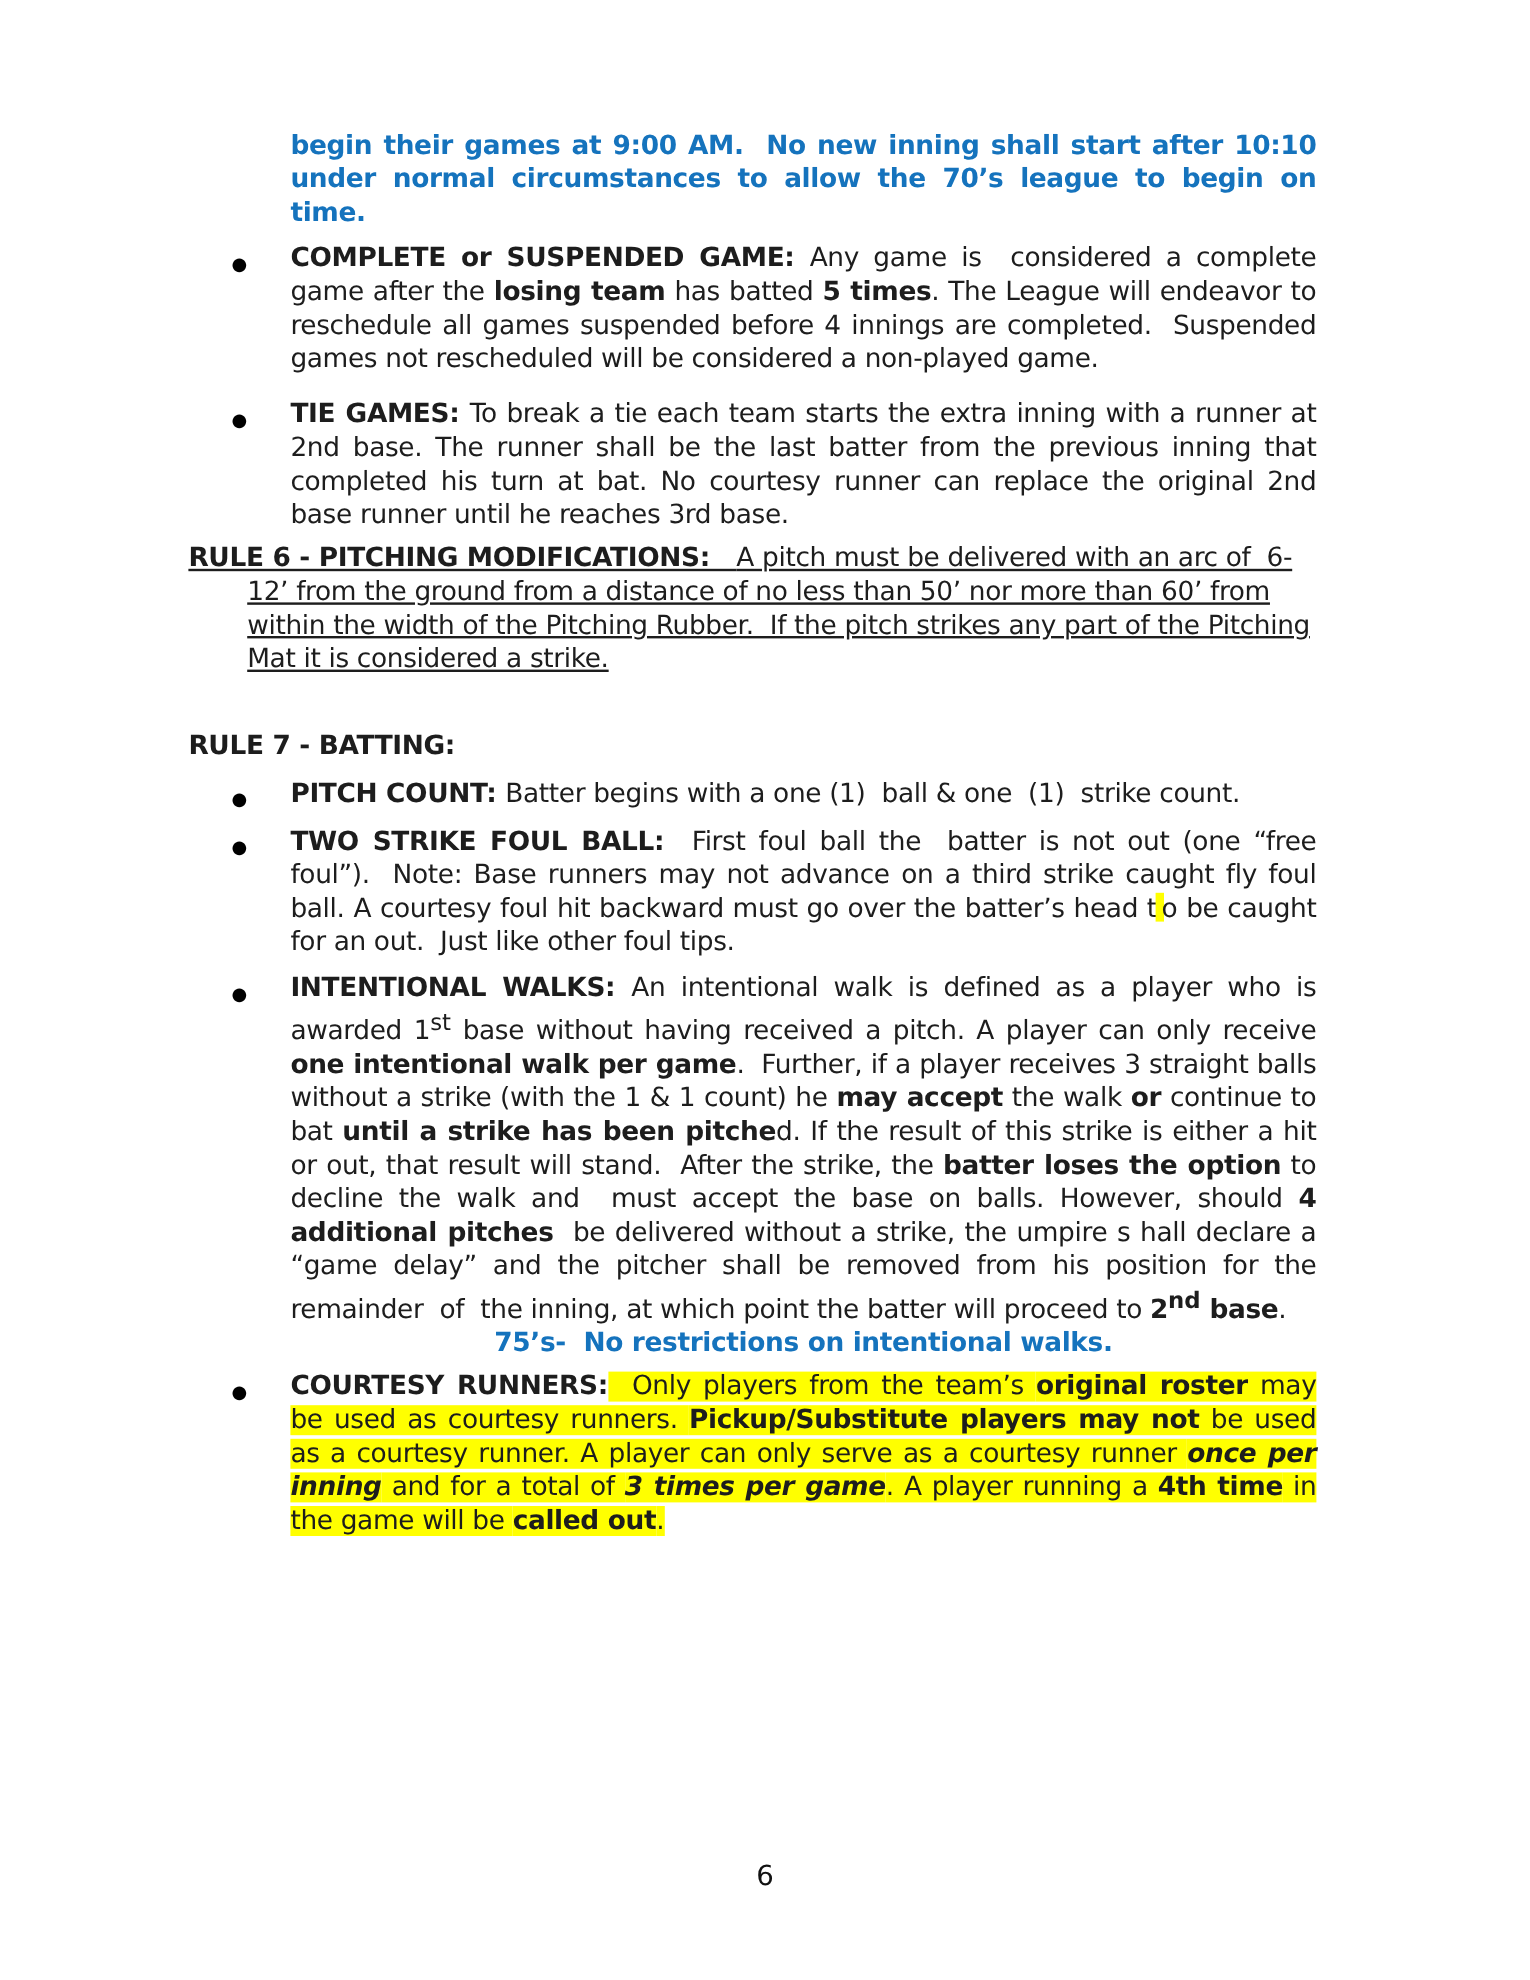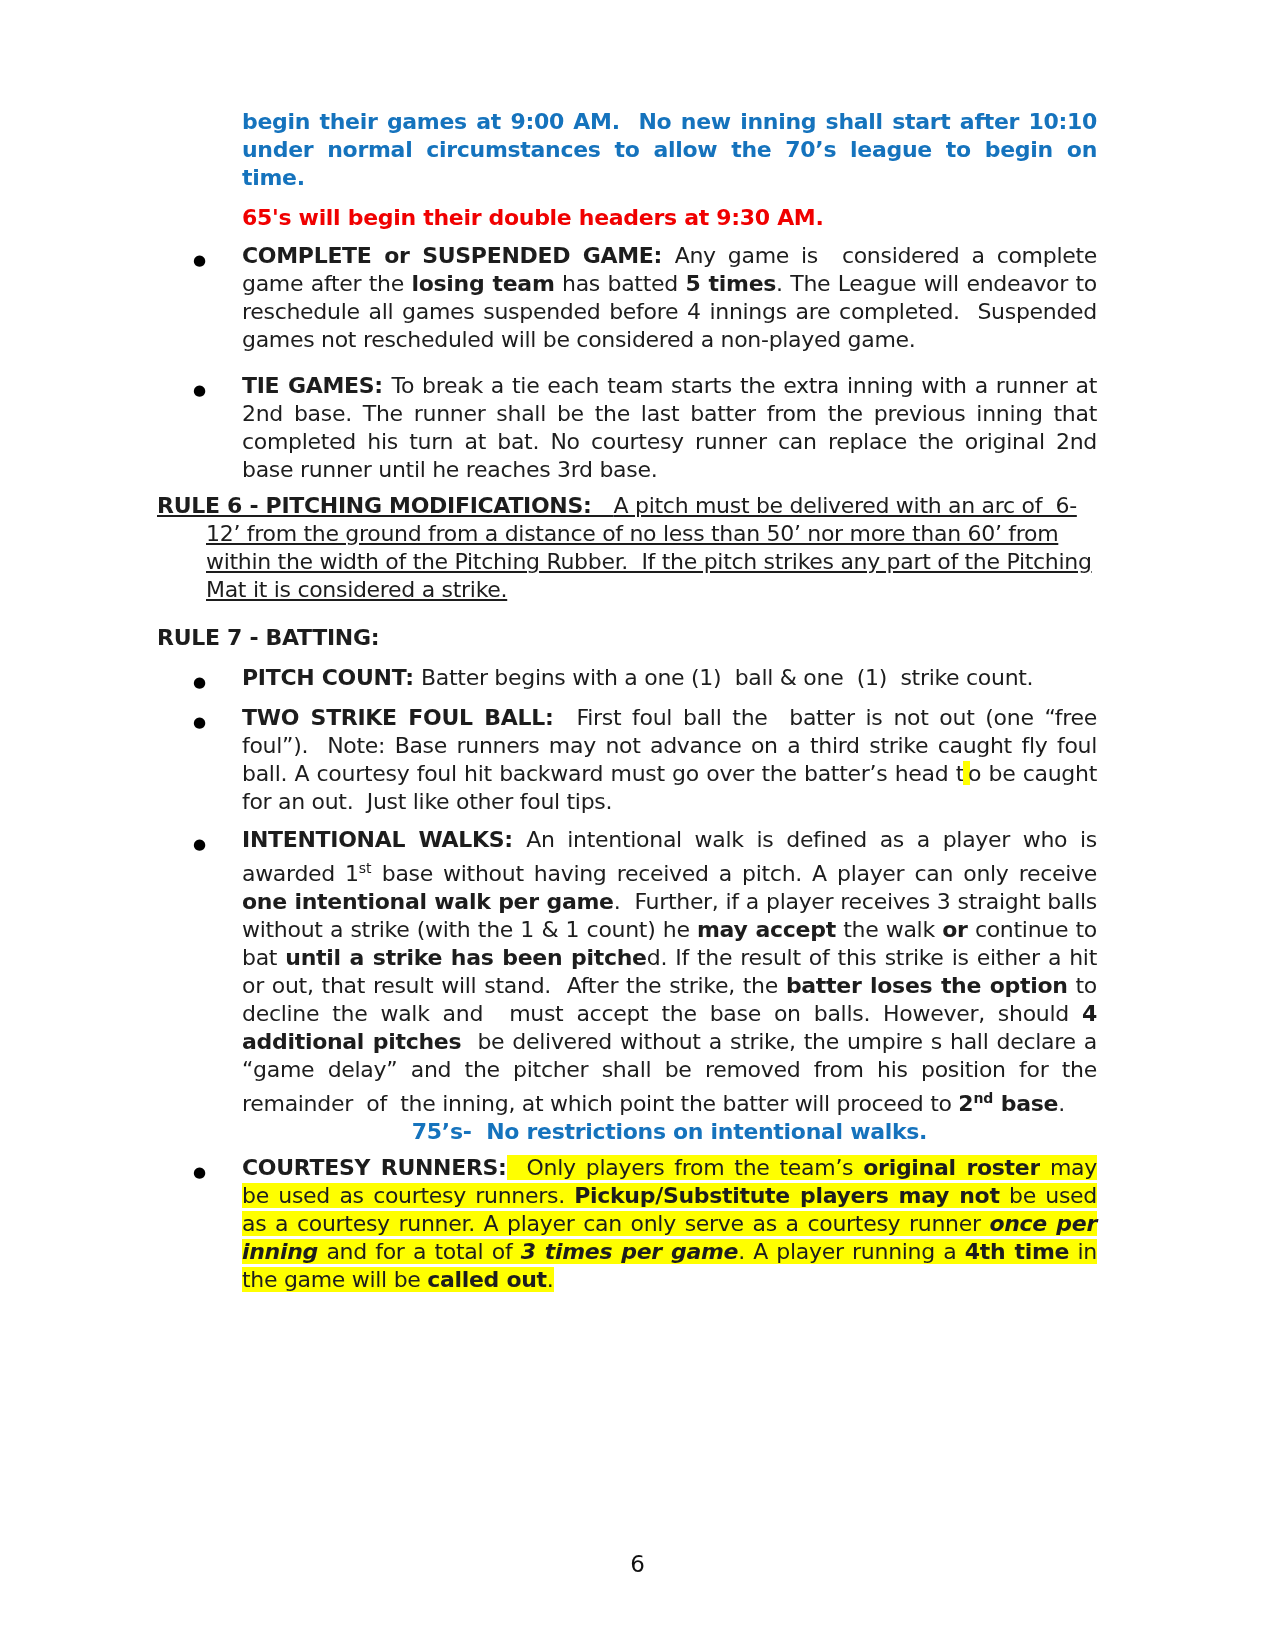--- a/index.html
+++ b/index.html
@@ -17,57 +17,56 @@
   }
   .content{position:absolute;top:108px;left:157px;width:940px;}
   .block{margin:0;}
   .justify{text-align:justify;}
   .indent{margin-left:85px;}
   .b{font-weight:bold;}
   .i{font-style:italic;}
   .blue{color:var(--blue);}
   .red{color:var(--red);}
   .hl{background:var(--hl);}
-  .sup{font-size:14px;vertical-align:8px;letter-spacing:0;}
+  .sup{font-size:19px;vertical-align:8px;letter-spacing:0;}
   .bullet{position:relative;margin-left:85px;}
   .bullet .marker{
     position:absolute;left:-49px;top:4px;
     font-size:15px;color:#000;
   }
   .rule{padding-left:49px;text-indent:-49px;}
   .cursor-bar{
     display:inline-block;width:7px;height:24px;
     background:var(--hl);vertical-align:-4px;margin:0 -2px 0 -1px;
   }
   
   [data-name="intro-schedule-note"]{margin-top:0;}
   [data-name="intro-65s-note"]{margin-top:12px;}
   [data-name="bullet-complete-or-suspended-game"]{margin-top:10px;}
   [data-name="bullet-tie-games"]{margin-top:18px;}
   [data-name="rule-6-pitching-modifications"]{margin-top:8px;text-decoration:underline;}
-  [data-name="rule-7-batting"]{margin-top:20px;}
+  [data-name="rule-7-batting"]{margin-top:44px;}
   [data-name="bullet-pitch-count"]{margin-top:12px;}
   [data-name="bullet-two-strike-foul-ball"]{margin-top:12px;}
   [data-name="bullet-intentional-walks"]{margin-top:10px;}
   [data-name="note-75s-intentional-walks"]{margin-top:0;text-align:center;}
   [data-name="rule-8-base-running"]{margin-top:22px;}
   [data-name="bullet-courtesy-runners"]{margin-top:8px;}
   [data-name="note-65s-courtesy-runners"]{margin-top:10px;margin-left:77px;}
   .footer-page-number{
     position:absolute;top:1550px;left:0;width:1275px;
     text-align:center;font-size:23px;letter-spacing:0;color:#111;
   }
 </style>
 </head>
 <body>
 
 <div class="page" data-name="document-page">
   <div class="content" data-name="document-content">
       <div class="block indent justify" data-name="intro-schedule-note"><span class="b blue" data-name="text-run">begin their games at 9:00 AM.&nbsp; No new inning shall start after 10:10 under normal circumstances to allow the 70’s league to begin on time.</span></div>
-      <div class="block indent" data-name="intro-65s-note"><span class="b red" data-name="text-run">65's will begin their double headers at 9:30 AM.</span></div>
       <div class="block bullet justify" data-name="bullet-complete-or-suspended-game"><span class="marker" data-name="bullet-icon">●</span><span class="b" data-name="text-run">COMPLETE or SUSPENDED GAME: </span><span class="" data-name="text-run">Any game is&nbsp; considered a complete game after the </span><span class="b" data-name="text-run">losing team</span><span class="" data-name="text-run"> has batted </span><span class="b" data-name="text-run">5 times</span><span class="" data-name="text-run">. The League will endeavor to reschedule all games suspended before 4 innings are completed.&nbsp; Suspended games not rescheduled will be considered a non-played game.</span></div>
       <div class="block bullet justify" data-name="bullet-tie-games"><span class="marker" data-name="bullet-icon">●</span><span class="b" data-name="text-run">TIE GAMES: </span><span class="" data-name="text-run">To break a tie each team starts the extra inning with a runner at 2nd base. The runner shall be the last batter from the previous inning that completed his turn at bat. No courtesy runner can replace the original 2nd base runner until he reaches 3rd base.</span></div>
       <div class="block rule" data-name="rule-6-pitching-modifications"><span class="b" data-name="text-run">RULE 6 - PITCHING MODIFICATIONS:&nbsp;&nbsp; </span><span class="" data-name="text-run">A pitch must be delivered with an arc of&nbsp; 6-12’ from the ground from a distance of no less than 50’ nor more than 60’ from within the width of the Pitching Rubber.&nbsp; If the pitch strikes any part of the Pitching Mat it is considered a strike.</span></div>
       <div class="block rule" data-name="rule-7-batting"><span class="b" data-name="text-run">RULE 7 - BATTING:</span></div>
       <div class="block bullet" data-name="bullet-pitch-count"><span class="marker" data-name="bullet-icon">●</span><span class="b" data-name="text-run">PITCH COUNT: </span><span class="" data-name="text-run">Batter begins with a one (1)&nbsp; ball &amp; one&nbsp; (1)&nbsp; strike count.</span></div>
       <div class="block bullet justify" data-name="bullet-two-strike-foul-ball"><span class="marker" data-name="bullet-icon">●</span><span class="b" data-name="text-run">TWO STRIKE FOUL BALL:&nbsp; </span><span class="" data-name="text-run">First foul ball the&nbsp; batter is not out (one “free foul”).&nbsp; Note: Base runners may not advance on a third strike caught fly foul ball. A courtesy foul hit backward must go over the batter’s head t</span><span class="cursor-bar" data-name="highlight-cursor-mark"></span><span class="" data-name="text-run">o be caught for an out.&nbsp; Just like other foul tips.</span></div>
       <div class="block bullet justify" data-name="bullet-intentional-walks"><span class="marker" data-name="bullet-icon">●</span><span class="b" data-name="text-run">INTENTIONAL WALKS: </span><span class="" data-name="text-run">An intentional walk is defined as a player who is awarded 1</span><span class="sup" data-name="text-run">st</span><span class="" data-name="text-run"> base without having received a pitch. A player can only receive </span><span class="b" data-name="text-run">one intentional walk per game</span><span class="" data-name="text-run">.&nbsp; Further, if a player receives 3 straight balls without a strike (with the 1 &amp; 1 count) he </span><span class="b" data-name="text-run">may accept</span><span class="" data-name="text-run"> the walk </span><span class="b" data-name="text-run">or</span><span class="" data-name="text-run"> continue to bat </span><span class="b" data-name="text-run">until a strike has been pitche</span><span class="" data-name="text-run">d. If the result of this strike is either a hit or out, that result will stand.&nbsp; After the strike, the </span><span class="b" data-name="text-run">batter loses the option</span><span class="" data-name="text-run"> to decline the walk and&nbsp; must accept the base on balls. However, should </span><span class="b" data-name="text-run">4 additional pitches</span><span class="" data-name="text-run">&nbsp; be delivered without a strike, the umpire s hall declare a “game delay” and the pitcher shall be removed from his position for the remainder&nbsp; of&nbsp; the inning, at which point the batter will proceed to </span><span class="b" data-name="text-run">2</span><span class="b sup" data-name="text-run">nd</span><span class="b" data-name="text-run"> base</span><span class="" data-name="text-run">.</span></div>
       <div class="block indent" data-name="note-75s-intentional-walks"><span class="b blue" data-name="text-run">75’s-&nbsp; No restrictions on intentional walks.</span></div>
       <div class="block bullet justify" data-name="bullet-courtesy-runners"><span class="marker" data-name="bullet-icon">●</span><span class="b" data-name="text-run">COURTESY RUNNERS:</span><span class="hl" data-name="text-run">&nbsp; Only players from the team’s </span><span class="b hl" data-name="text-run">original roster</span><span class="hl" data-name="text-run"> may be used as courtesy runners. </span><span class="b hl" data-name="text-run">Pickup/Substitute players may not</span><span class="hl" data-name="text-run"> be used as a courtesy runner. A player can only serve as a courtesy runner </span><span class="b i hl" data-name="text-run">once per inning</span><span class="hl" data-name="text-run"> and for a total of </span><span class="b i hl" data-name="text-run">3 times per game</span><span class="hl" data-name="text-run">. A player running a </span><span class="b hl" data-name="text-run">4th time</span><span class="hl" data-name="text-run"> in the game will be </span><span class="b hl" data-name="text-run">called out</span><span class="hl" data-name="text-run">.</span></div>
     </div>

